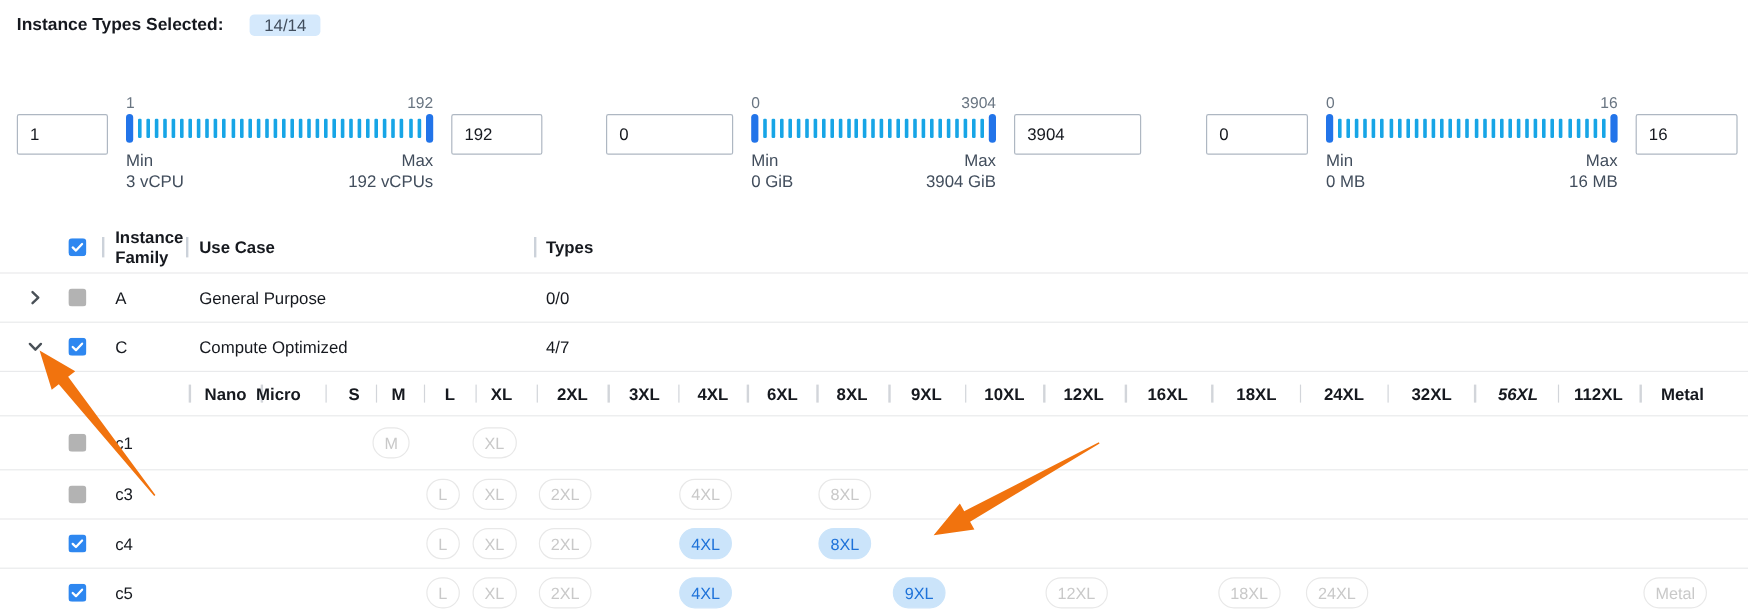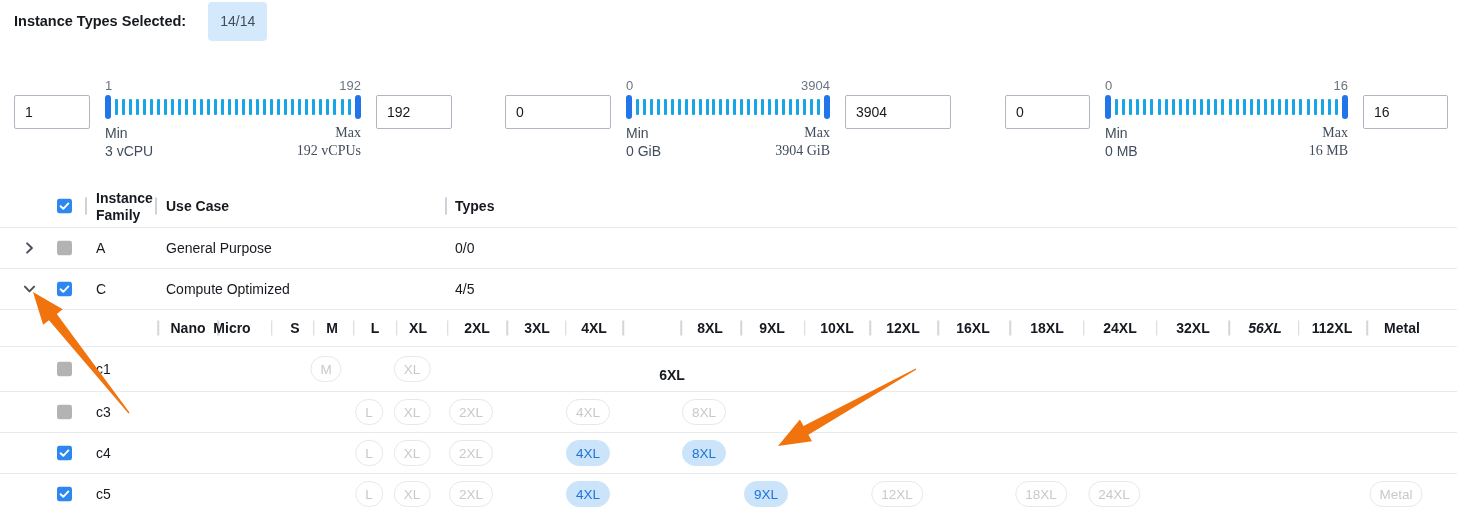--- a/index.html
+++ b/index.html
@@ -5,21 +5,21 @@
   html,body{margin:0;padding:0;}
   body{
     width:1457px;height:511px;position:relative;overflow:hidden;
     background:#ffffff;color:#16191f;
     font-family:"Liberation Sans",sans-serif;
     -webkit-font-smoothing:antialiased;
   }
   
   .top-bar{position:absolute;left:14px;top:6px;height:30px;display:flex;align-items:center;}
   .top-label{font-weight:700;font-size:14.5px;color:#16191f;}
-  .badge{margin-left:22px;background:#d5e9fc;border-radius:4px;height:39px;min-width:57px;
+  .badge{margin-left:22px;background:#d5e9fc;border-radius:4px;height:18px;min-width:57px;
          display:flex;align-items:center;justify-content:center;font-size:14px;color:#414d5c;box-sizing:border-box;padding:0 12px;}
   
   .filter{position:absolute;top:49px;}
   #filter-vcpus{left:14px;width:438px;}
   #filter-memory{left:505px;width:446px;}
   #filter-gpu{left:1005px;width:443px;}
   .filter-label{font-weight:700;font-size:14.5px;color:#16191f;}
   .filter-body{display:flex;align-items:flex-start;margin-top:30px;}
   .num-input{height:34px;border:1px solid #aeb7c2;border-radius:2px;background:#fff;
              font-size:14px;color:#16191f;font-family:inherit;padding:0 0 0 10px;box-sizing:border-box;margin-top:16px;}
@@ -29,21 +29,21 @@
   .slider-wrap{flex:1;margin:0 15px;min-width:0;}
   .range-row{position:relative;height:14px;font-size:13px;color:#697582;line-height:14px;}
   .range-row .rmin{position:absolute;left:0;top:0;}
   .range-row .rmax{position:absolute;right:0;top:0;}
   .track{position:relative;height:24px;margin-top:2px;}
   .ticks{position:absolute;left:10px;right:10px;top:4px;height:16px;display:flex;justify-content:space-between;align-items:center;}
   .tick{width:3px;height:16px;border-radius:1px;background:#17a5e6;flex:0 0 auto;}
   .handle{position:absolute;top:0;width:6px;height:24px;border-radius:3px;background:#2274e9;}
   .handle.l{left:0;}.handle.r{right:0;}
   .cap-row{display:flex;justify-content:space-between;margin-top:5px;font-size:14px;color:#414d5c;line-height:18px;}
-  .cap.r{text-align:right;font-family:Liberation Serif, serif;}
+  .cap.r{text-align:right;}
   
   .table{position:absolute;left:0;top:185px;width:1457px;}
   .t-row{position:relative;border-bottom:1px solid #e9eaec;}
   .t-head{height:42px;}
   .t-fam{height:40px;}
   .t-sizehead{height:36px;}
   .t-inst{height:40px;}
   .t-inst.first{height:44px;}
   .cell{position:absolute;top:50%;transform:translateY(-50%);font-size:14px;color:#16191f;white-space:nowrap;}
   .th{font-weight:700;}
@@ -290,21 +290,21 @@
         </svg>
       </span>
     <span class="cell cbx">
         <svg width="15" height="15" viewBox="0 0 15 15">
           <rect width="15" height="15" rx="3.2" fill="#2E87F0"></rect>
           <path d="M3.6 7.7 L6.3 10.3 L11.4 4.9" fill="none" stroke="#fff" stroke-width="1.9" stroke-linecap="round" stroke-linejoin="round"></path>
         </svg>
       </span>
     <span class="cell at-fam">C</span>
     <span class="cell at-use">Compute Optimized</span>
-    <span class="cell at-typ">4/5</span>
+    <span class="cell at-typ">4/7</span>
   </div>
 
   <div class="t-row t-sizehead" id="size-header">
       <span class="sbar" style="left: 158px;"></span>
       <span class="scol" style="left: 188px;">Nano</span>
       <span class="sbar" style="left: 218px;"></span>
       <span class="scol" style="left: 232px;">Micro</span>
       <span class="sbar" style="left: 271.5px;"></span>
       <span class="scol" style="left: 295px;">S</span>
       <span class="sbar" style="left: 313.5px;"></span>
@@ -313,21 +313,21 @@
       <span class="scol" style="left: 375px;">L</span>
       <span class="sbar" style="left: 396.5px;"></span>
       <span class="scol" style="left: 418px;">XL</span>
       <span class="sbar" style="left: 447.5px;"></span>
       <span class="scol" style="left: 477px;">2XL</span>
       <span class="sbar" style="left: 507px;"></span>
       <span class="scol" style="left: 537px;">3XL</span>
       <span class="sbar" style="left: 565.5px;"></span>
       <span class="scol" style="left: 594px;">4XL</span>
       <span class="sbar" style="left: 623px;"></span>
-      <span class="scol" style="left: 672px; margin-top: 47px;">6XL</span>
+      <span class="scol" style="left: 652px;">6XL</span>
       <span class="sbar" style="left: 681px;"></span>
       <span class="scol" style="left: 710px;">8XL</span>
       <span class="sbar" style="left: 741px;"></span>
       <span class="scol" style="left: 772px;">9XL</span>
       <span class="sbar" style="left: 804.5px;"></span>
       <span class="scol" style="left: 837px;">10XL</span>
       <span class="sbar" style="left: 870px;"></span>
       <span class="scol" style="left: 903px;">12XL</span>
       <span class="sbar" style="left: 938px;"></span>
       <span class="scol" style="left: 973px;">16XL</span>

